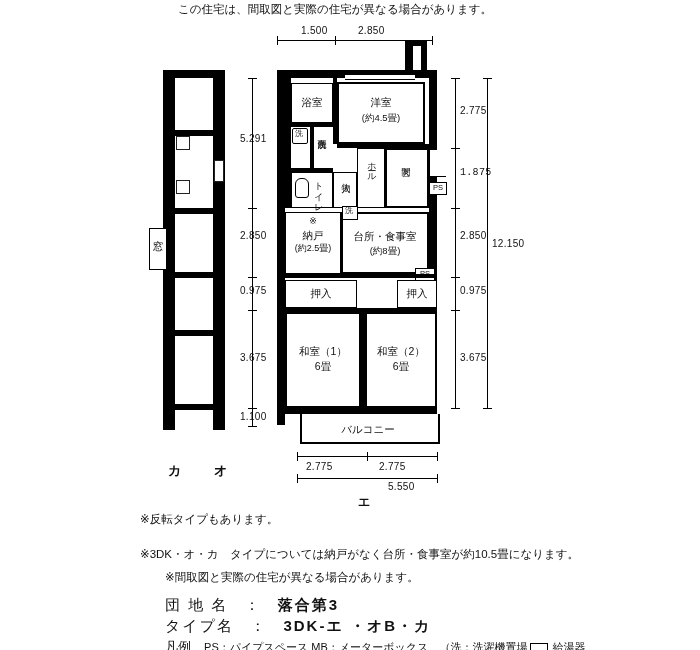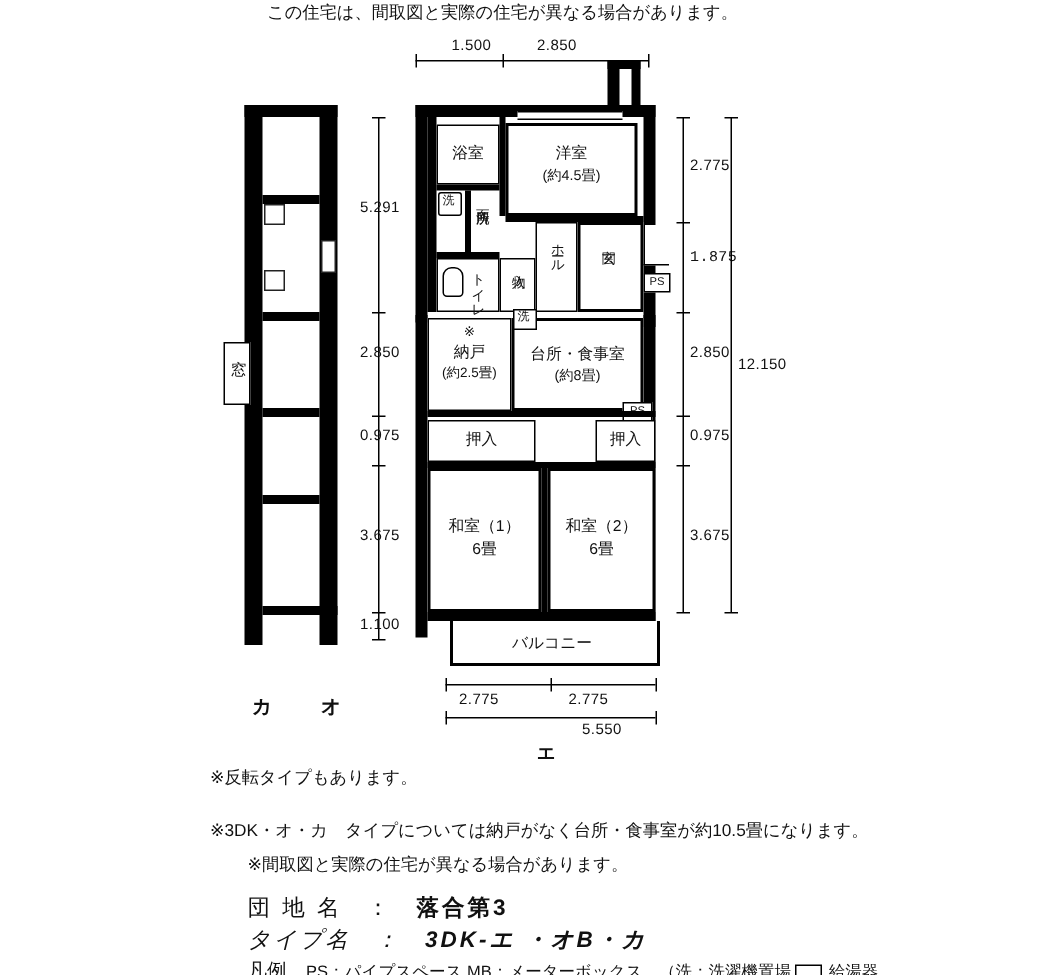--- a/index.html
+++ b/index.html
@@ -197,21 +197,21 @@
 
 <div class="abs note" style="left:140px;top:512px;">※反転タイプもあります。</div>
 <div class="abs note" style="left:140px;top:530px;margin-top:17px;">※3DK・オ・カ　タイプについては納戸がなく台所・食事室が約10.5畳になります。</div>
 <div class="abs note" style="left:165px;top:570px;">※間取図と実際の住宅が異なる場合があります。</div>
 
 <div class="abs bigline" style="left:165px;top:596px;">
   <span>団 地 名</span>
   <span style="margin:0 10px;">：</span>
   <span style="font-weight:bold;">落合第3</span>
 </div>
-<div class="abs bigline" style="left:165px;top:617px;font-style:italic;">
+<div class="abs bigline" style="left:165px;top:617px;">
   <span>タイプ名</span>
   <span style="margin:0 10px;">：</span>
   <span style="font-weight:bold;">3DK-エ ・オB・カ</span>
 </div>
 <div class="abs" style="left:165px;top:638px;font-size:11px;white-space:nowrap;">
   <span style="font-size:13px;">凡例</span>
   <span style="margin-left:10px;">PS：パイプスペース  MB：メーターボックス　（洗：洗濯機置場</span>
   <span class="legend-box"></span><span>給湯器</span>
 </div>
 

